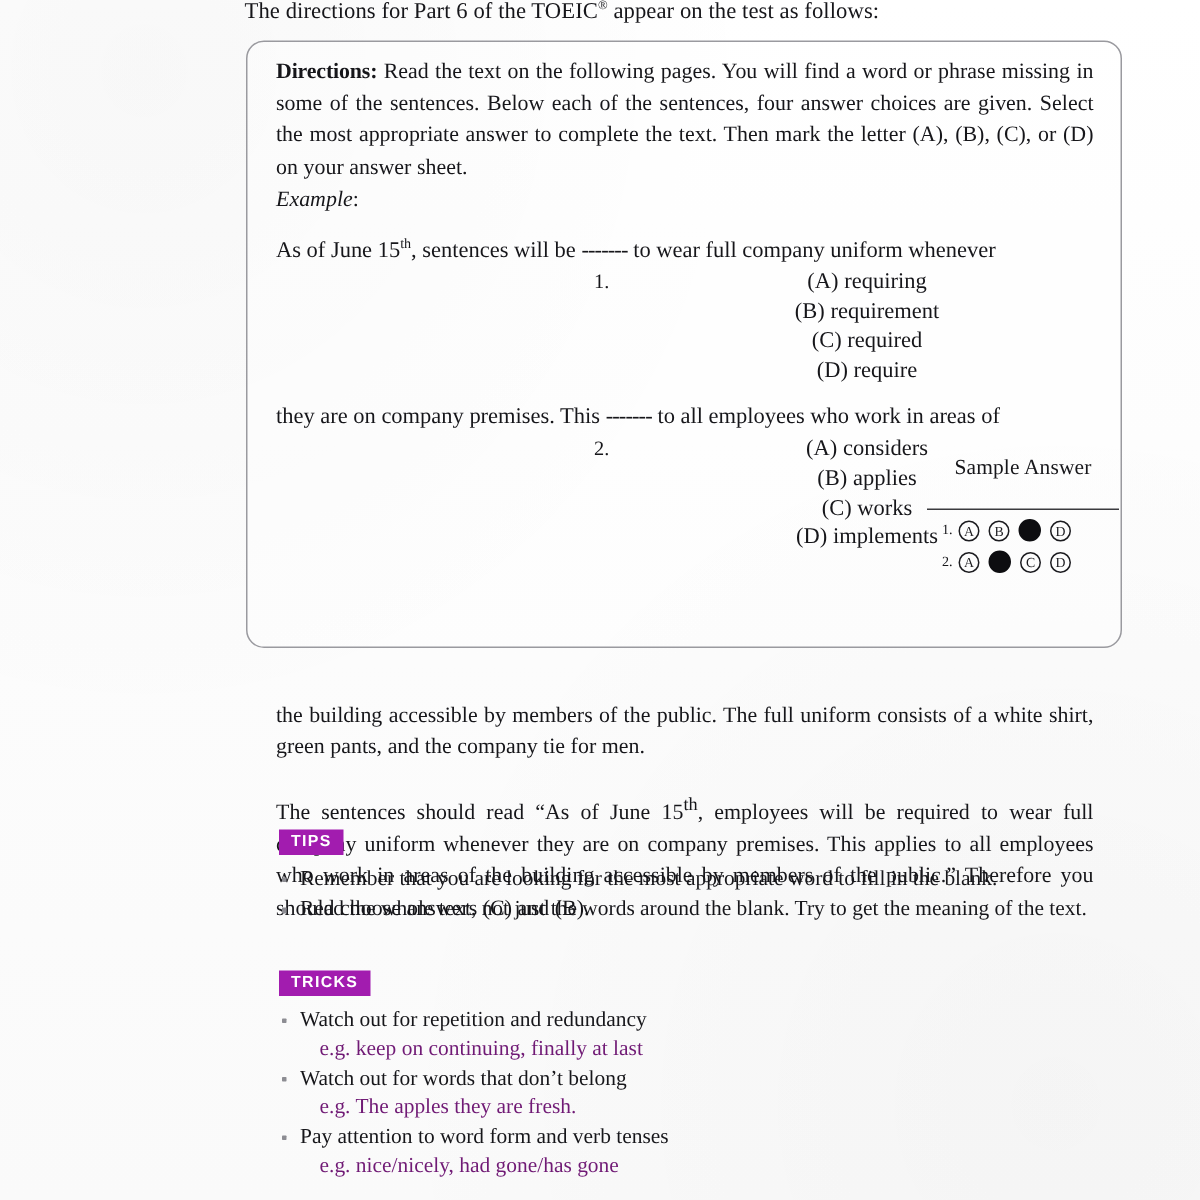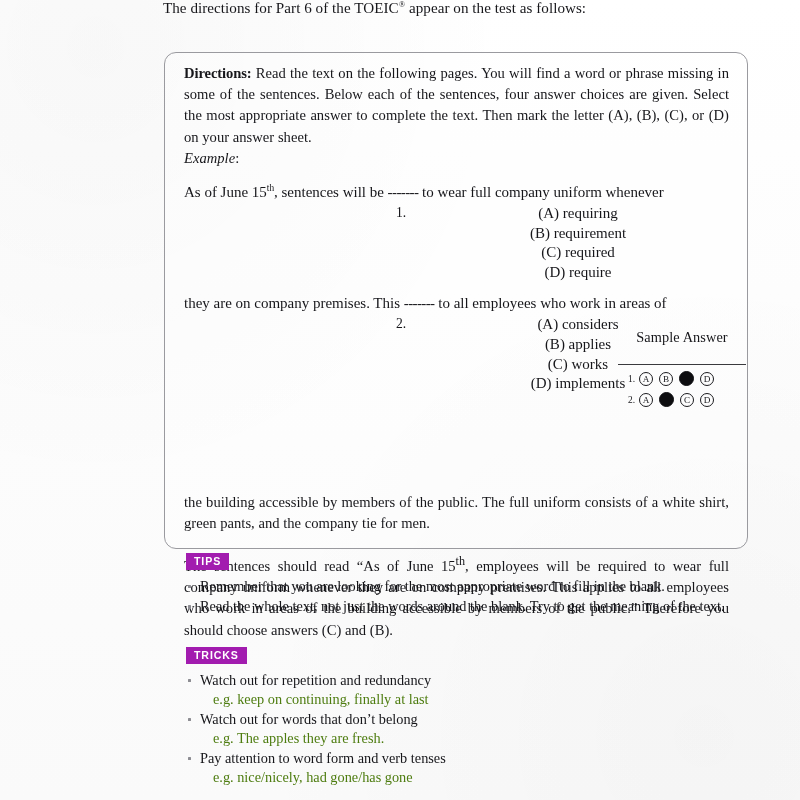--- a/index.html
+++ b/index.html
@@ -55,23 +55,23 @@
     font-size: 8.5px;
     vertical-align: super;
     line-height: 0;
     letter-spacing: 0;
   }
 
   
   .dir-box {
     position: absolute;
     left: 164px;
-    top: 52px;
+    top: 27px;
     width: 584px;
-    height: 497px;
+    height: 405px;
     border: 1.1px solid #9a9a9f;
     border-radius: 12px;
     box-sizing: border-box;
     background: rgba(255,255,255,0.35);
   }
 
   .dir-inner {
     position: absolute;
     left: 19px;
     top: 10px;
@@ -226,21 +226,21 @@
     height: 3.4px;
     background: #8d8d93;
     border-radius: 0.5px;
   }
   ul.bullets li .sub {
     display: block;
     padding-left: 13px;
     font-size: 14.3px;
     line-height: 19.4px;
   }
-  ul.bullets li .eg { color: #4d7c0f; }
+  ul.bullets li .eg { color: #701a75; }
   ul.bullets.tight li { margin-bottom: 0px; }
 </style>
 </head>
 <body>
 
 <div class="page">
   <div class="content">
 
     <div class="intro"><span>The directions for Part 6 of the TOEIC</span><sup class="reg">®</sup><span> appear on the test as follows:</span></div>
 

